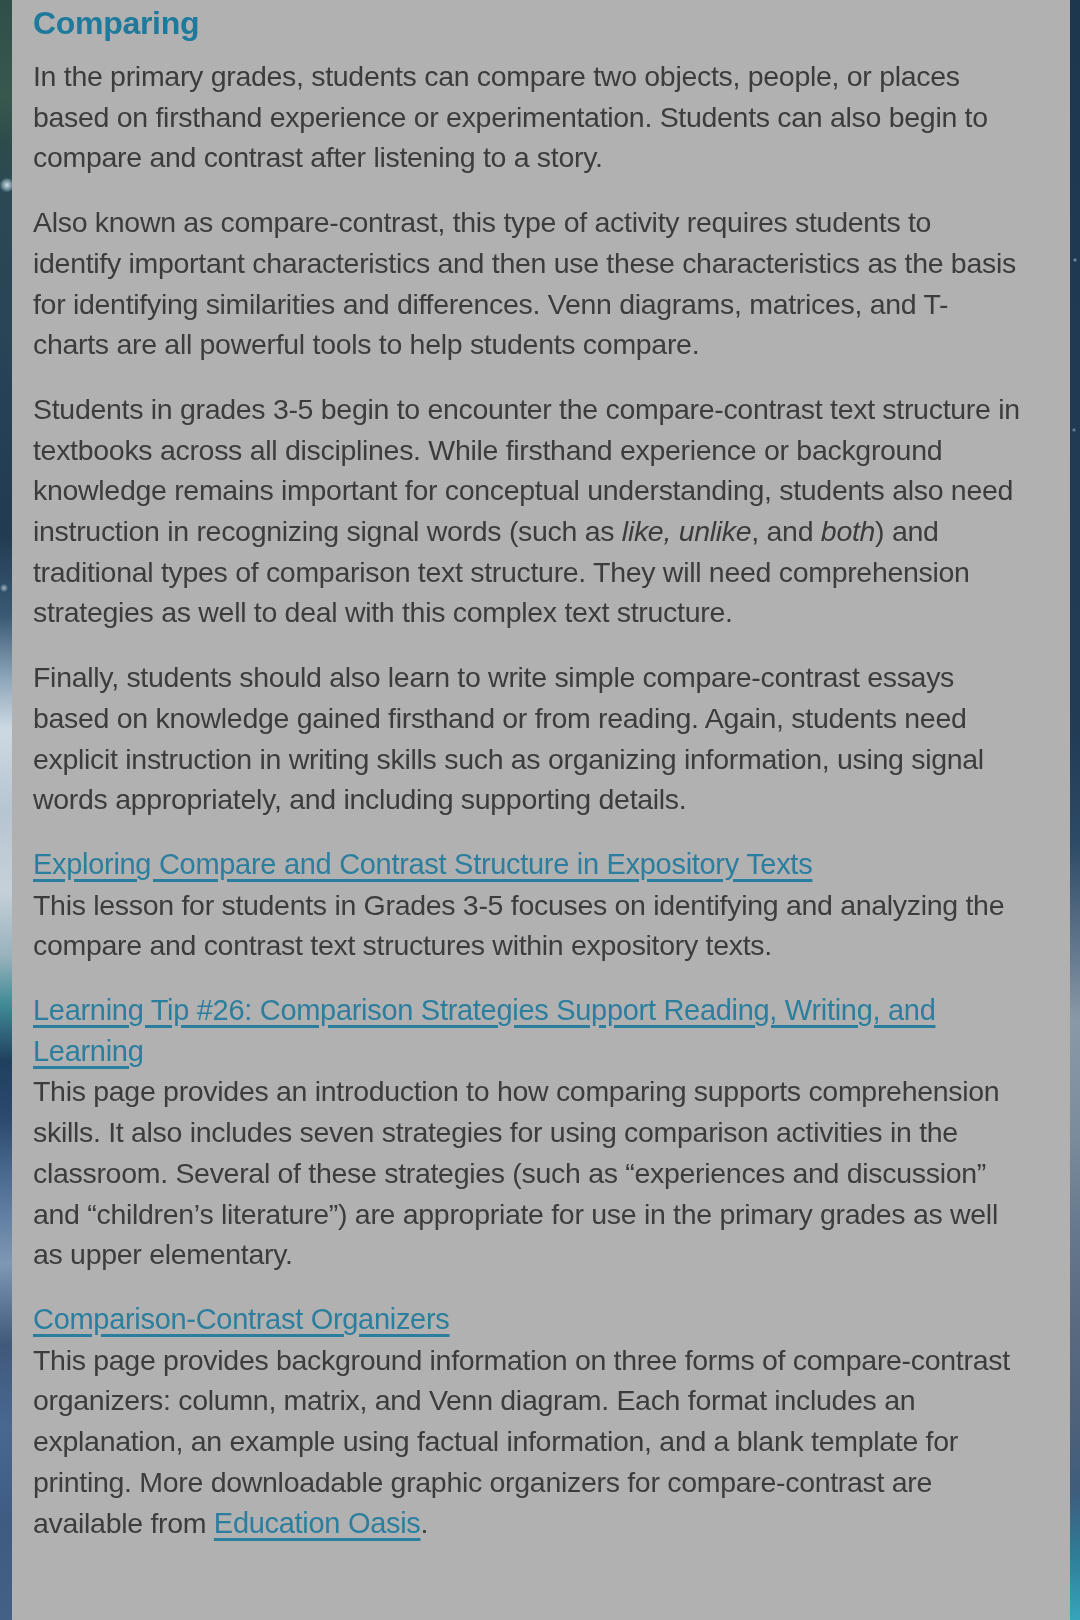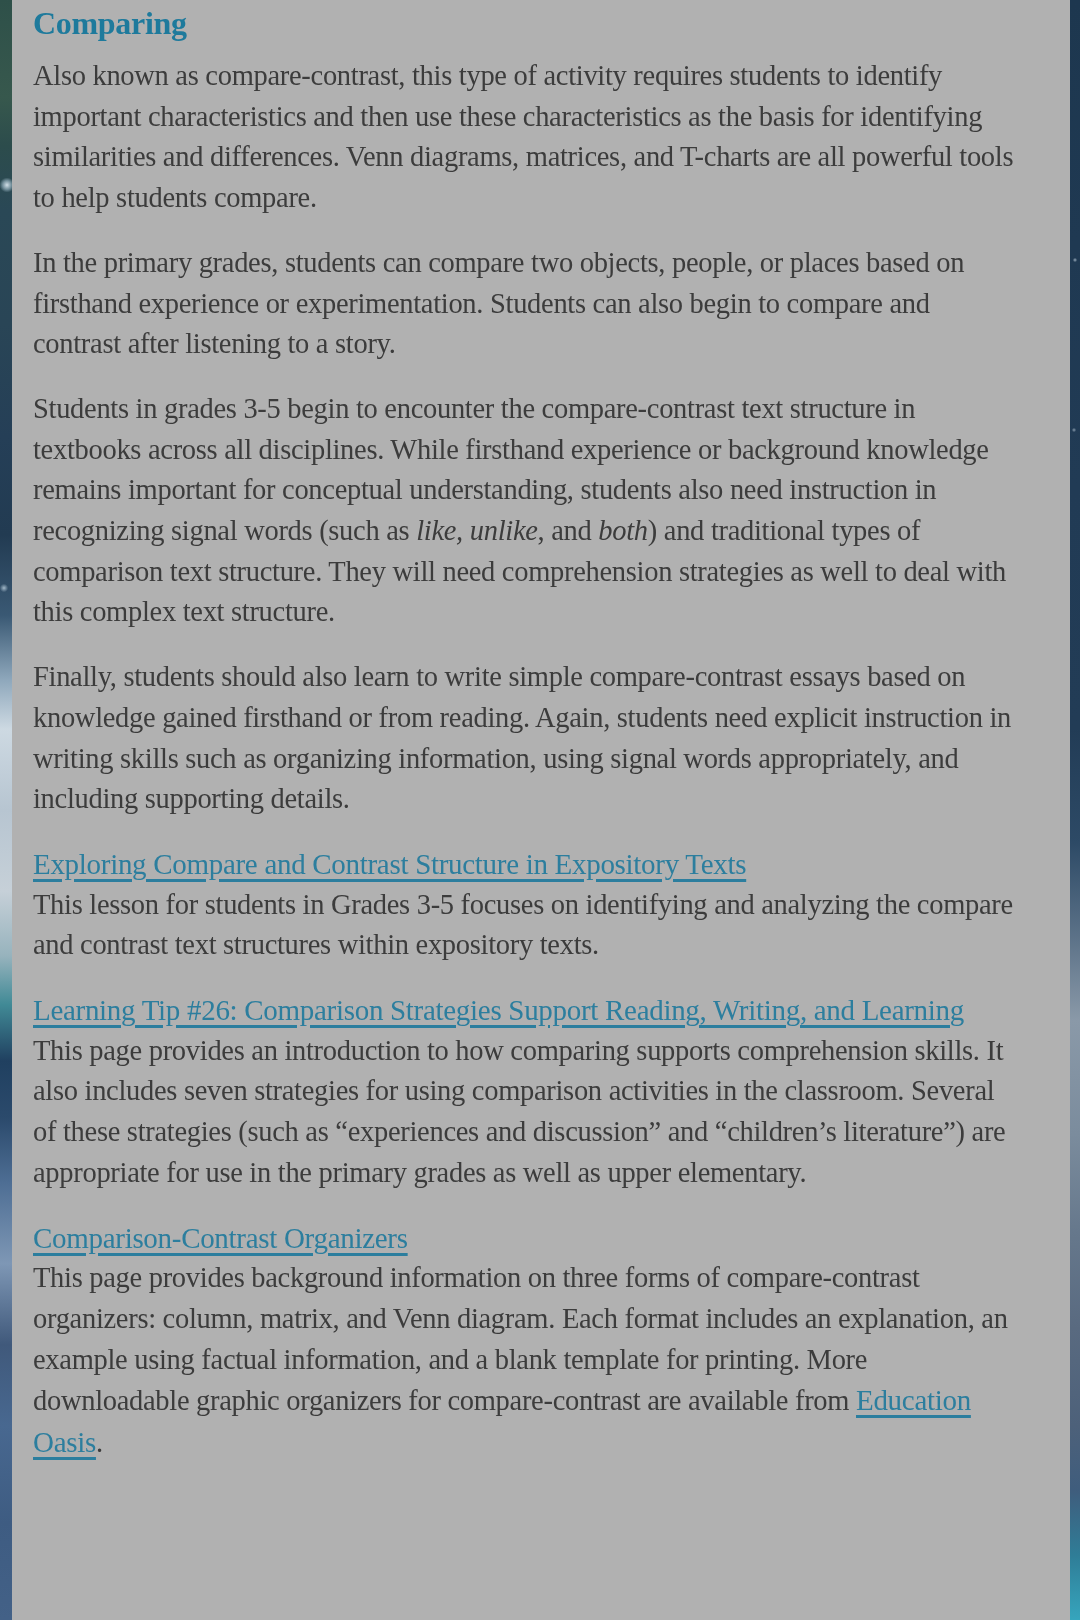--- a/index.html
+++ b/index.html
@@ -42,21 +42,20 @@
         #2d4a66 52%, #5d7389 58%, #8a99a8 63%, #7b8c9d 70%,
         #66788c 76%, #596a80 82%, #4d617a 88%, #3f5d7d 92%,
         #2f7d97 96%, #36a5bd 100%);
   }
 
   .content {
     position: absolute; left: 12px; top: 0; width: 1058px; height: 1620px;
     background: var(--page-bg);
     padding: 2px 50px 0 21px;
     overflow: hidden;
-    font-family: Liberation Serif, serif;
   }
 
   h1.page-title {
     color: var(--heading-teal);
     font-size: 32px;
     font-weight: bold;
     letter-spacing: -0.3px;
     margin: 2px 0 14px 0;
     line-height: 38px;
   }
@@ -86,23 +85,23 @@
 
 <div class="stage">
 
   <div class="wallpaper-strip left"></div>
   <div class="wallpaper-strip right"></div>
 
   <div class="content">
 
     <h1 class="page-title">Comparing</h1>
 
+    <p class="body-para">In the primary grades, students can compare two objects, people, or places based on firsthand experience or experimentation. Students can also begin to compare and contrast after listening to a story.</p>
+
     <p class="body-para">Also known as compare-contrast, this type of activity requires students to identify important characteristics and then use these characteristics as the basis for identifying similarities and differences. Venn diagrams, matrices, and T-charts are all powerful tools to help students compare.</p>
-
-    <p class="body-para">In the primary grades, students can compare two objects, people, or places based on firsthand experience or experimentation. Students can also begin to compare and contrast after listening to a story.</p>
 
     <p class="body-para"><span>Students in grades 3-5 begin to encounter the compare-contrast text structure in textbooks across all disciplines. While firsthand experience or background knowledge remains important for conceptual understanding, students also need instruction in recognizing signal words (such as </span><span class="italic">like, unlike</span><span>, and </span><span class="italic">both</span><span>) and traditional types of comparison text structure. They will need comprehension strategies as well to deal with this complex text structure.</span></p>
 
     <p class="body-para">Finally, students should also learn to write simple compare-contrast essays based on knowledge gained firsthand or from reading. Again, students need explicit instruction in writing skills such as organizing information, using signal words appropriately, and including supporting details.</p>
 
     <div class="resource">
       <a class="res-link">Exploring Compare and Contrast Structure in Expository Texts</a>
       <div class="res-desc">This lesson for students in Grades 3-5 focuses on identifying and analyzing the compare and contrast text structures within expository texts.</div>
     </div>
 

